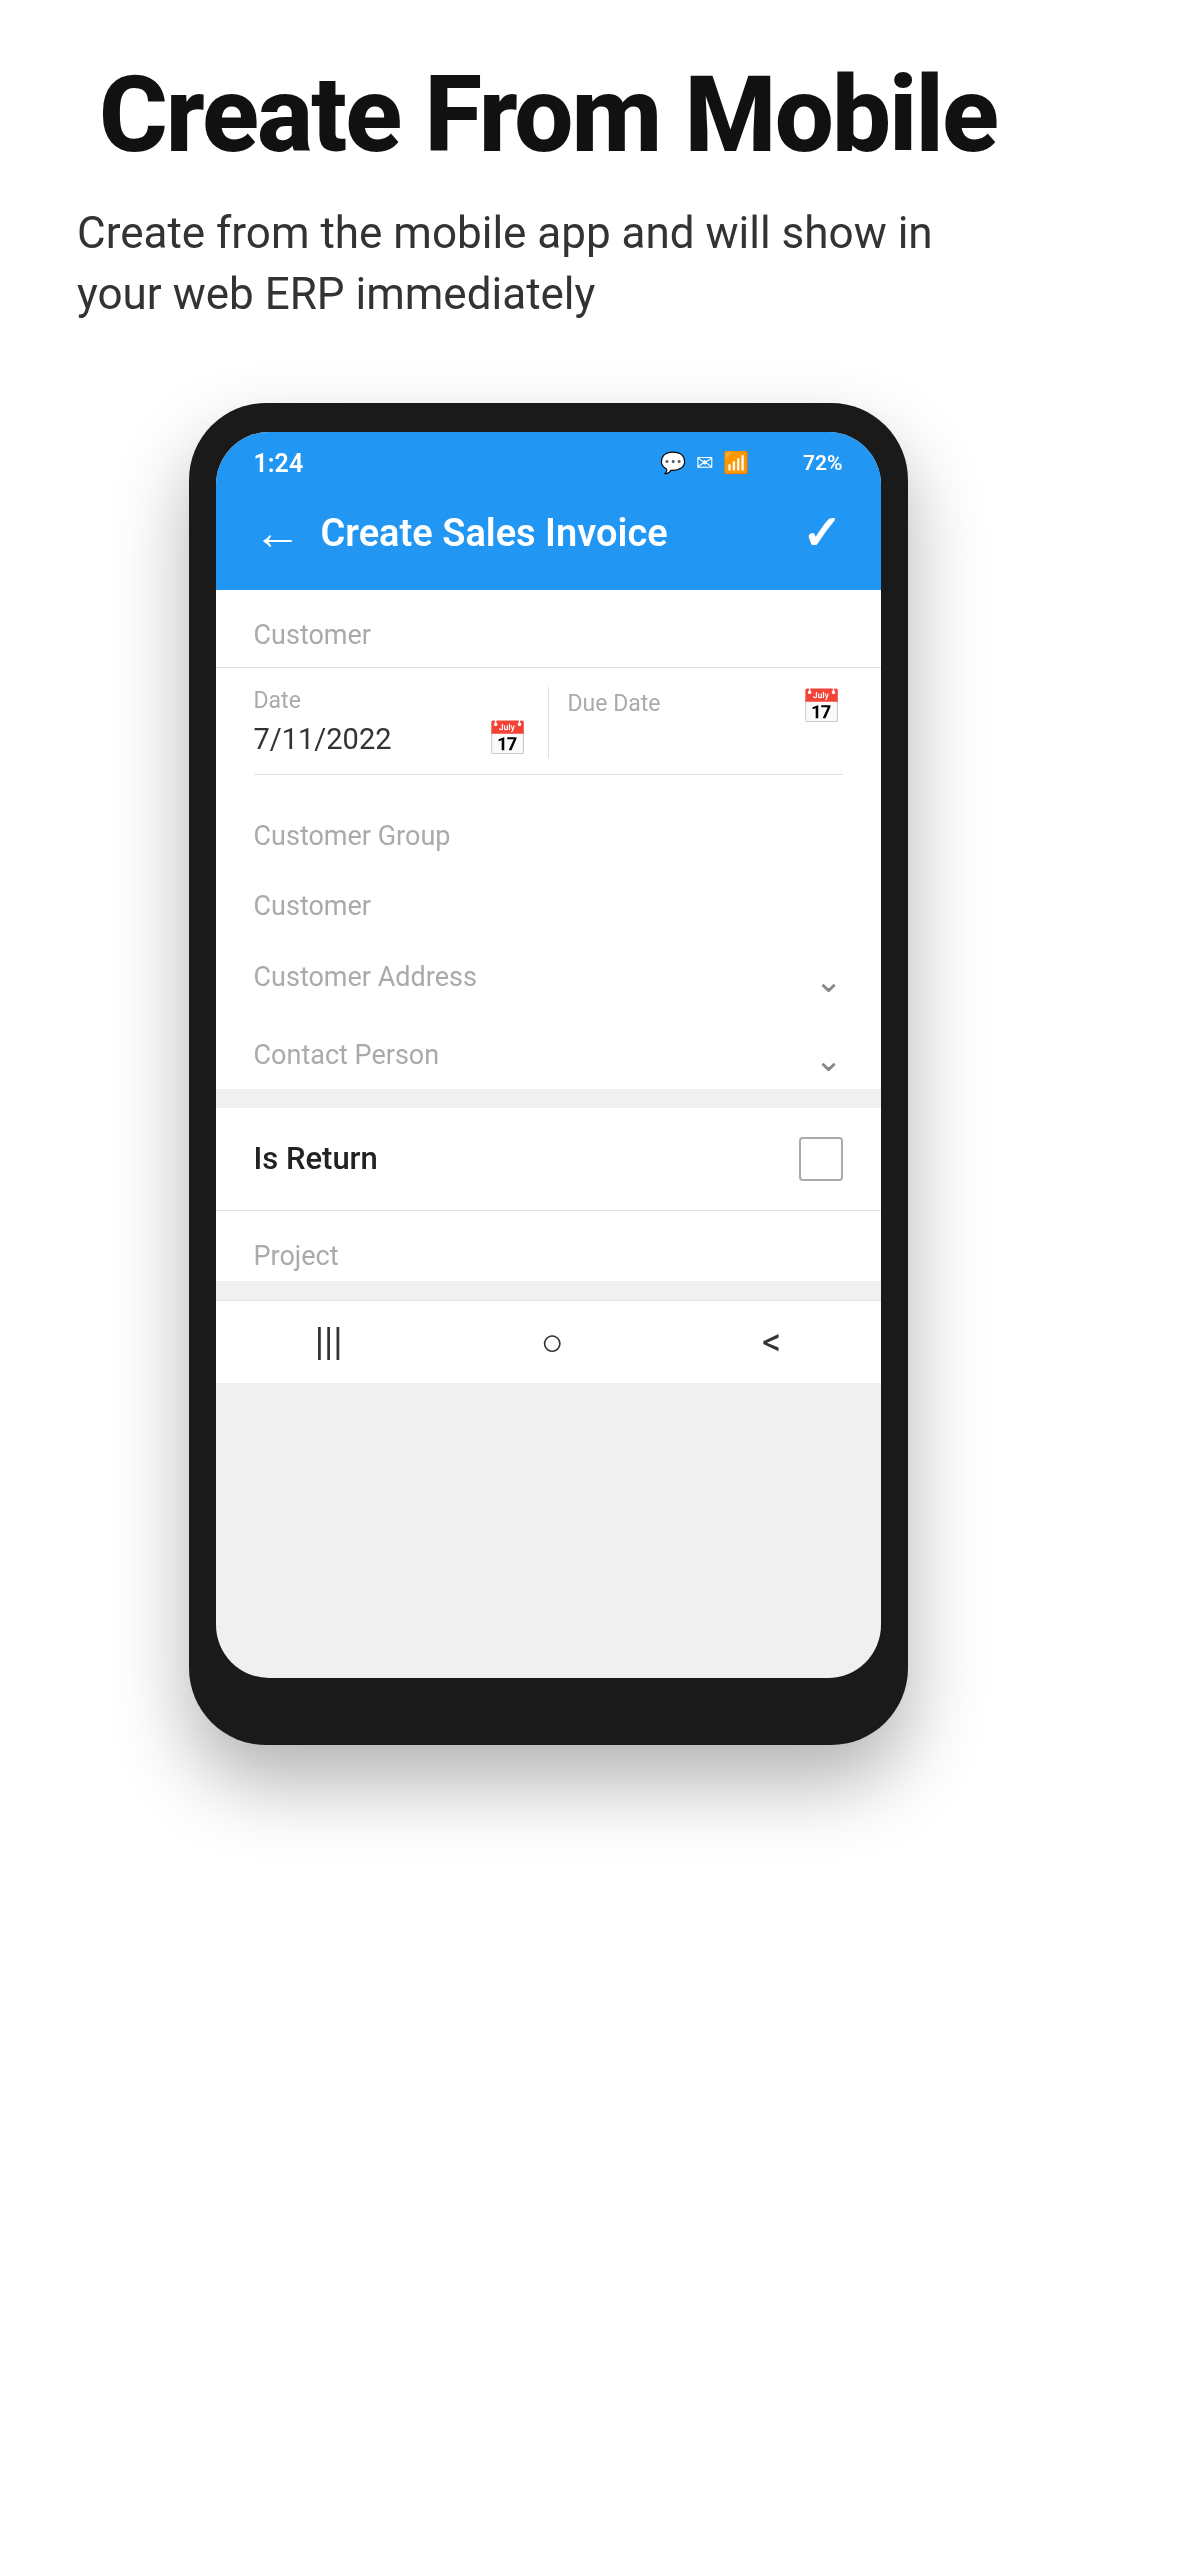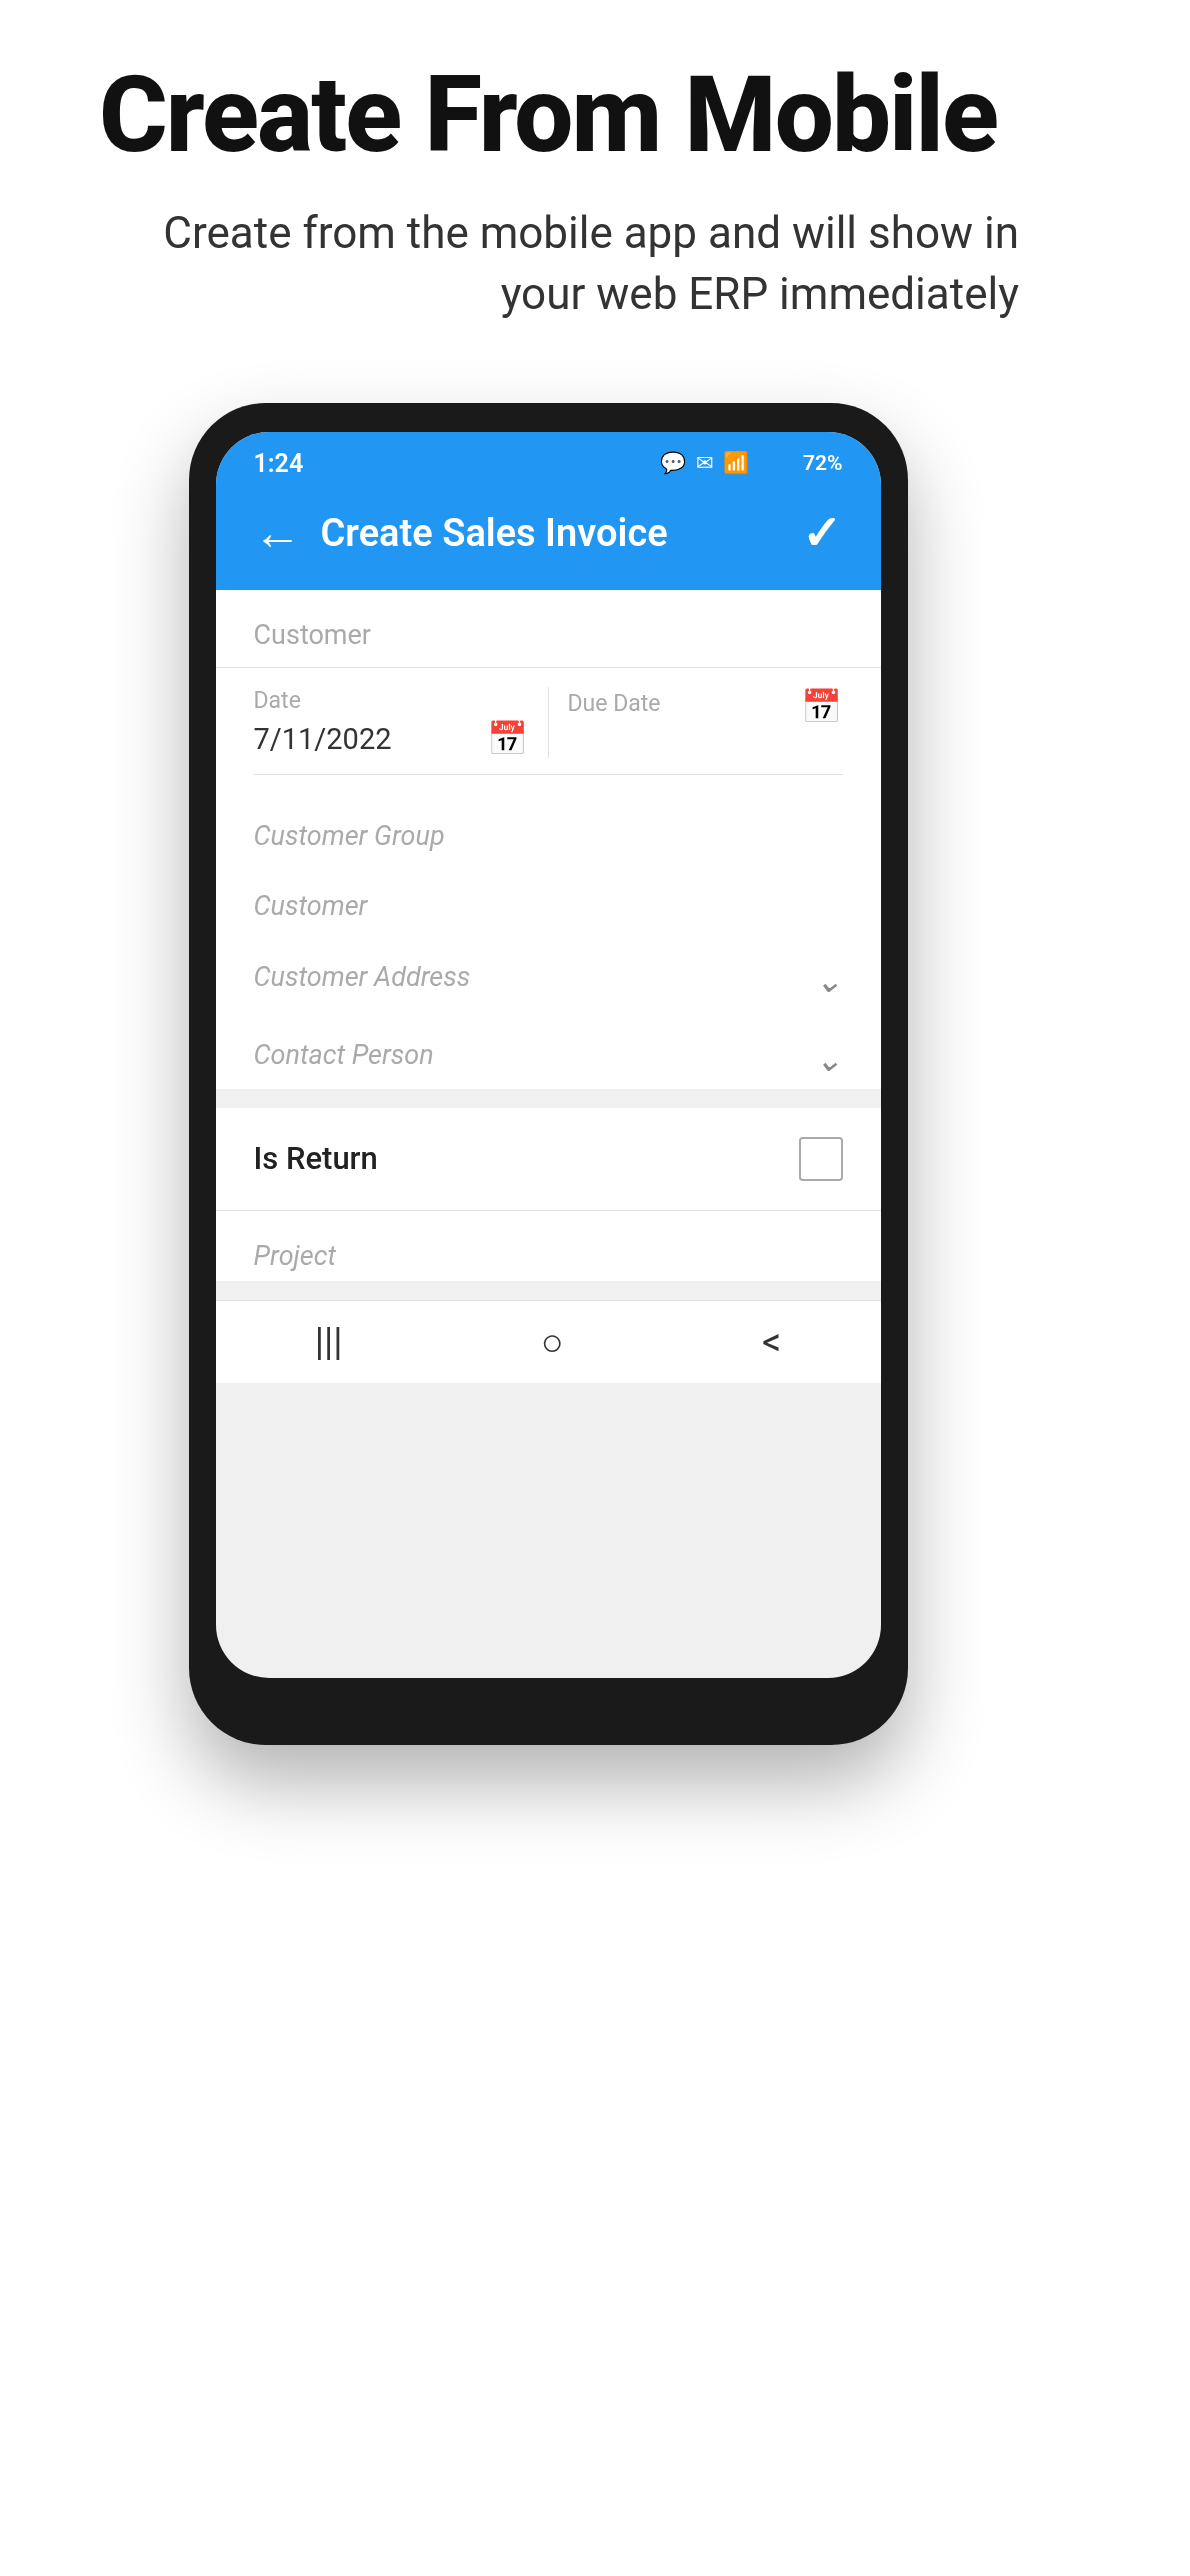--- a/index.html
+++ b/index.html
@@ -30,21 +30,21 @@
       text-align: center;
       line-height: 1.1;
       letter-spacing: -1.9px;
       padding: 0 38px;
     }
 
     .header-subtitle {
       font-size: 44px;
       font-weight: 400;
       color: #333333;
-      text-align: right;
+      text-align: left;
       line-height: 1.4;
       margin-top: 29px;
       padding: 0 77px;
     }
 
     
     .phone-mockup {
       margin-top: 77px;
       width: 719px;
       min-height: 1342px;
@@ -129,21 +129,20 @@
 
     
     .form-content {
       background: #ffffff;
       padding: 0;
     }
 
     .form-section-white {
       background: #ffffff;
       padding: 0 38px;
-      font-style: italic;
     }
 
     .form-field {
       padding: 29px 0 9.6px 0;
       border-bottom: 1.4px solid #e0e0e0;
     }
 
     .form-field:last-child {
       border-bottom: none;
     }

